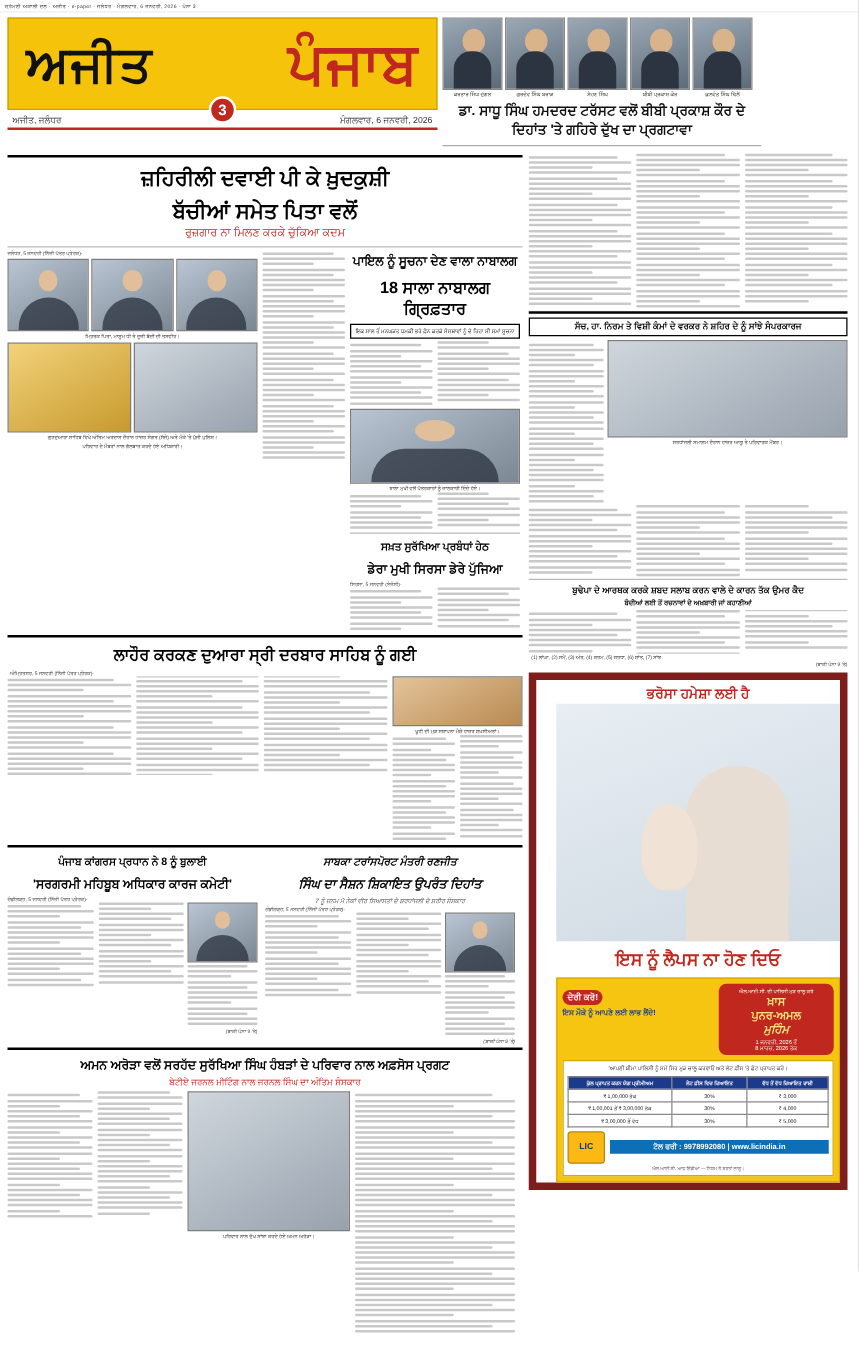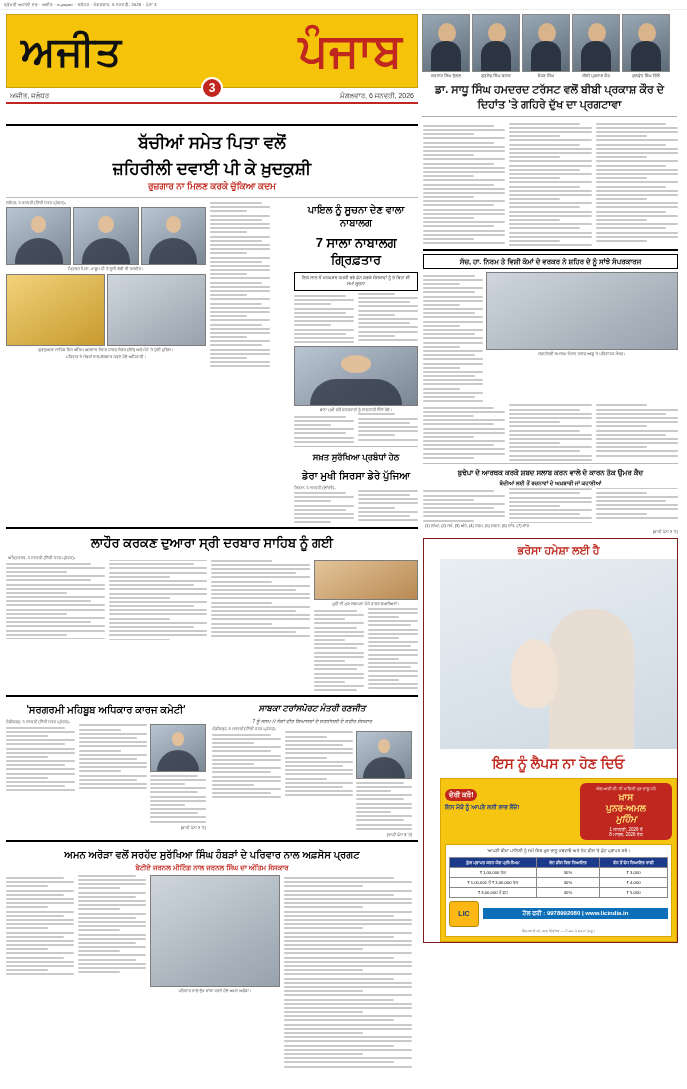--- a/index.html
+++ b/index.html
@@ -10,21 +10,21 @@
     overflow:hidden; margin:0 auto;
   }
   
   .microstrip {
     height:10px; font-size:4px; color:#333; padding:2px 4px 0 4px;
     letter-spacing:.3px; white-space:nowrap; overflow:hidden;
     border-bottom:1px solid #eee;
   }
   
   .masthead { position:relative; padding:4px 6px 0 6px; display:flex; gap:4px; }
-  .mast-left { width:412px; }
+  .mast-left { width:344px; }
   .mast-logo {
     background:#f5c40a; border:1px solid #c8a000; height:74px;
     display:flex; align-items:center; justify-content:space-between;
     padding:0 14px; position:relative;
   }
   .mast-ajit {
     font-family:"Liberation Serif", serif; font-size:40px; font-weight:bold;
     color:#111; letter-spacing:1px;
   }
   .mast-punjab {
@@ -73,21 +73,21 @@
   .fake-lines i.m { width:86%; }
   
   .content { display:flex; gap:5px; padding:4px 6px 0 6px; }
   .col-left { width:412px; }
   .col-right { width:255px; }
   .headline-main {
     font-size:17px; font-weight:bold; text-align:center; line-height:1.3; color:#000;
     padding:3px 0 1px;
   }
   .subhead-red {
-    text-align:center; font-size:9px; font-weight:bold; color:#c0281f; padding-bottom:3px;
+    text-align:center; font-size:9px; font-weight:normal; color:#c0281f; padding-bottom:3px;
   }
   .kicker { font-size:5px; text-align:center; color:#444; padding:1px 0; }
   .photo {
     background:linear-gradient(150deg,#b9c5d2,#7b8894); border:1px solid #7d7d7d;
     position:relative; overflow:hidden;
   }
   .photo.people::after{
     content:""; position:absolute; left:12%; right:12%; bottom:0; height:46%;
     background:rgba(40,48,60,.75); border-radius:30px 30px 0 0;
   }
@@ -104,21 +104,21 @@
     padding:3px 2px;
   }
   .sec-head.sm { font-size:10px; }
   .sec-head.xs { font-size:8.5px; }
   .box { border:1px solid #000; }
   .boxed-note { border:1px solid #000; font-size:4.4px; padding:2px 3px; text-align:center; line-height:1.5;}
   .three-col { column-count:3; }
   .two-col { column-count:2; }
   
   .ad-lic {
-    border:1px solid #7f1d1d; background:#fff; position:relative; overflow:hidden;padding-left:16px;
+    border:6px solid #7f1d1d; background:#fff; position:relative; overflow:hidden;padding-left:16px;
   }
   .ad-top { text-align:center; font-size:11px; font-weight:bold; color:#c0281f; padding:5px 0 2px; }
   .ad-photo { height:190px; background:linear-gradient(160deg,#e8eef3,#cfd9e2); position:relative;}
   .ad-photo .man {
     position:absolute; left:46%; bottom:0; width:36%; height:74%;
     background:#e7ddd2; border-radius:40px 40px 0 0;
   }
   .ad-photo .baby {
     position:absolute; left:30%; bottom:22%; width:20%; height:36%;
     background:#f0e2d4; border-radius:50% 50% 40% 40%;
@@ -181,22 +181,22 @@
       <div class="right-head">ਡਾ. ਸਾਧੂ ਸਿੰਘ ਹਮਦਰਦ ਟਰੱਸਟ ਵਲੋਂ ਬੀਬੀ ਪ੍ਰਕਾਸ਼ ਕੌਰ ਦੇ ਦਿਹਾਂਤ 'ਤੇ ਗਹਿਰੇ ਦੁੱਖ ਦਾ ਪ੍ਰਗਟਾਵਾ</div>
     </div>
   </div>
 
   <div class="content">
 
     <div class="col-left">
 
       <div class="hr-black"></div>
 
+      <div class="headline-main">ਜ਼ਹਿਰੀਲੀ ਦਵਾਈ ਪੀ ਕੇ ਖ਼ੁਦਕੁਸ਼ੀ</div>
       <div class="headline-main">ਬੱਚੀਆਂ ਸਮੇਤ ਪਿਤਾ ਵਲੋਂ</div>
-      <div class="headline-main">ਜ਼ਹਿਰੀਲੀ ਦਵਾਈ ਪੀ ਕੇ ਖ਼ੁਦਕੁਸ਼ੀ</div>
       <div class="subhead-red">ਰੁਜ਼ਗਾਰ ਨਾ ਮਿਲਣ ਕਰਕੇ ਚੁੱਕਿਆ ਕਦਮ</div>
       <div class="hr-thin"></div>
 
       <div style="display:flex; gap:4px;">
         <div style="width:200px;">
           <div style="font-size:4px;color:#444;">ਜਲੰਧਰ, 5 ਜਨਵਰੀ (ਨਿੱਜੀ ਪੱਤਰ ਪ੍ਰੇਰਕ)-</div>
           <div style="display:flex;gap:2px;margin-top:2px;">
             <div class="photo people" style="width:66px;height:58px;"></div>
             <div class="photo people" style="width:66px;height:58px;"></div>
             <div class="photo people" style="width:66px;height:58px;"></div>
@@ -248,23 +248,23 @@
               <i></i>
               <i class="m"></i>
               <i></i>
               <i></i>
               <i class="s"></i>
               <i></i>
               <i></i>
           </div>
         </div>
 
-        <div style="width:136px;margin-left:20px;">
+        <div style="width:136px;">
           <div class="sec-head sm">ਪਾਇਲ ਨੂੰ ਸੂਚਨਾ ਦੇਣ ਵਾਲਾ ਨਾਬਾਲਗ</div>
-          <div class="sec-head">7 ਸਾਲਾ ਨਾਬਾਲਗ ਗ੍ਰਿਫ਼ਤਾਰ</div>
+          <div class="sec-head">18 ਸਾਲਾ ਨਾਬਾਲਗ ਗ੍ਰਿਫ਼ਤਾਰ</div>
           <div class="boxed-note">ਇਕ ਸਾਲ ਤੋਂ ਮਨਘੜਤ ਧਮਕੀ ਭਰੇ ਫ਼ੋਨ ਕਰਕੇ ਸੰਸਥਾਵਾਂ ਨੂੰ ਦੇ ਰਿਹਾ ਸੀ ਸਮਾਂ ਸੂਚਨਾ</div>
           <div class="body-text fake-lines two-col" style="margin-top:2px;">
             <i class="m"></i>
               <i></i>
               <i class="s"></i>
               <i></i>
               <i class="m"></i>
               <i></i>
               <i></i>
               <i class="s"></i>
@@ -438,20 +438,21 @@
                 <i></i>
             </div>
           </div>
         </div>
       </div>
 
       <div class="hr-black"></div>
 
       <div style="display:flex;gap:6px;">
         <div style="width:200px;">
+          <div class="sec-head xs">ਪੰਜਾਬ ਕਾਂਗਰਸ ਪ੍ਰਧਾਨ ਨੇ 8 ਨੂੰ ਬੁਲਾਈ</div>
           <div class="sec-head sm">'ਸਰਗਰਮੀ ਮਹਿਬੂਬ ਅਧਿਕਾਰ ਕਾਰਜ ਕਮੇਟੀ'</div>
           <div style="font-size:4px;color:#444;">ਚੰਡੀਗੜ੍ਹ, 5 ਜਨਵਰੀ (ਨਿੱਜੀ ਪੱਤਰ ਪ੍ਰੇਰਕ)-</div>
           <div style="display:flex;gap:3px;">
             <div class="body-text fake-lines two-col" style="flex:1;">
               <i class="m"></i>
                 <i></i>
                 <i class="s"></i>
                 <i></i>
                 <i class="m"></i>
                 <i></i>
@@ -498,20 +499,21 @@
                   <i></i>
                   <i></i>
               </div>
             </div>
           </div>
           <div style="font-size:4px;text-align:right;color:#444;">(ਬਾਕੀ ਪੰਨਾ 9 'ਤੇ)</div>
         </div>
 
         <div style="width:200px;font-style:italic;">
           <div class="sec-head xs">ਸਾਬਕਾ ਟਰਾਂਸਪੋਰਟ ਮੰਤਰੀ ਰਣਜੀਤ</div>
+          <div class="sec-head sm">ਸਿੰਘ ਦਾ ਸੈਸ਼ਨ ਸ਼ਿਕਾਇਤ ਉਪਰੰਤ ਦਿਹਾਂਤ</div>
           <div class="kicker">7 ਨੂੰ ਜਨਮ ਮੋ ਨੇਕਾਂ ਵੀਰ ਸਿਆਸਤਾਂ ਦੇ ਸ਼ਰਧਾਂਜਲੀ ਦੇ ਸ਼ਰੀਰ ਸੰਸਕਾਰ</div>
           <div style="font-size:4px;color:#444;">ਚੰਡੀਗੜ੍ਹ, 5 ਜਨਵਰੀ (ਨਿੱਜੀ ਪੱਤਰ ਪ੍ਰੇਰਕ)-</div>
           <div style="display:flex;gap:3px;">
             <div class="body-text fake-lines two-col" style="flex:1;">
               <i class="m"></i>
                 <i></i>
                 <i class="s"></i>
                 <i></i>
                 <i class="m"></i>
                 <i></i>

